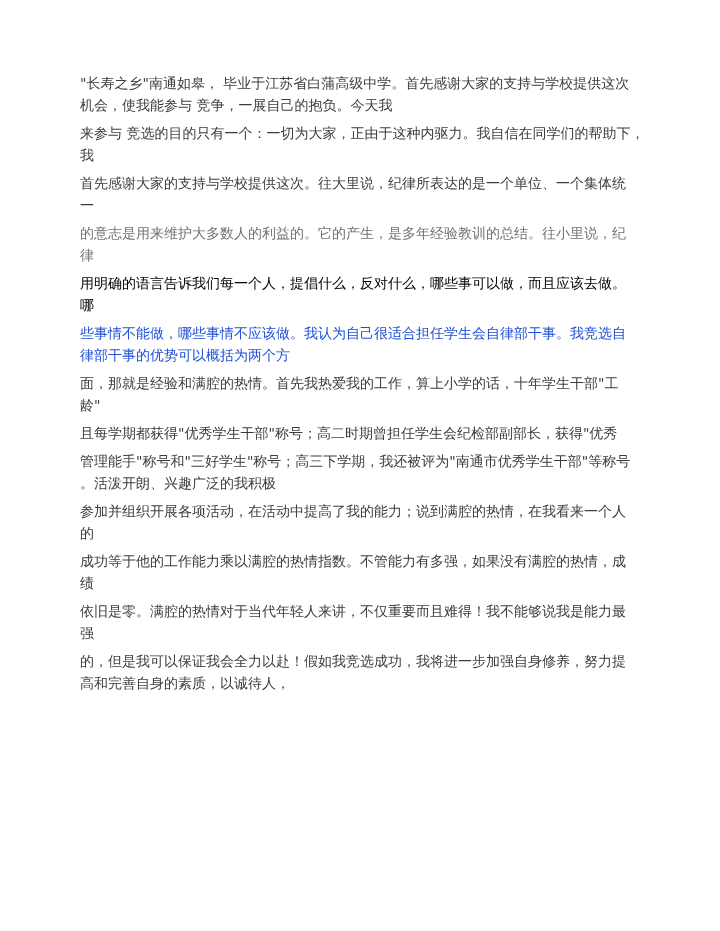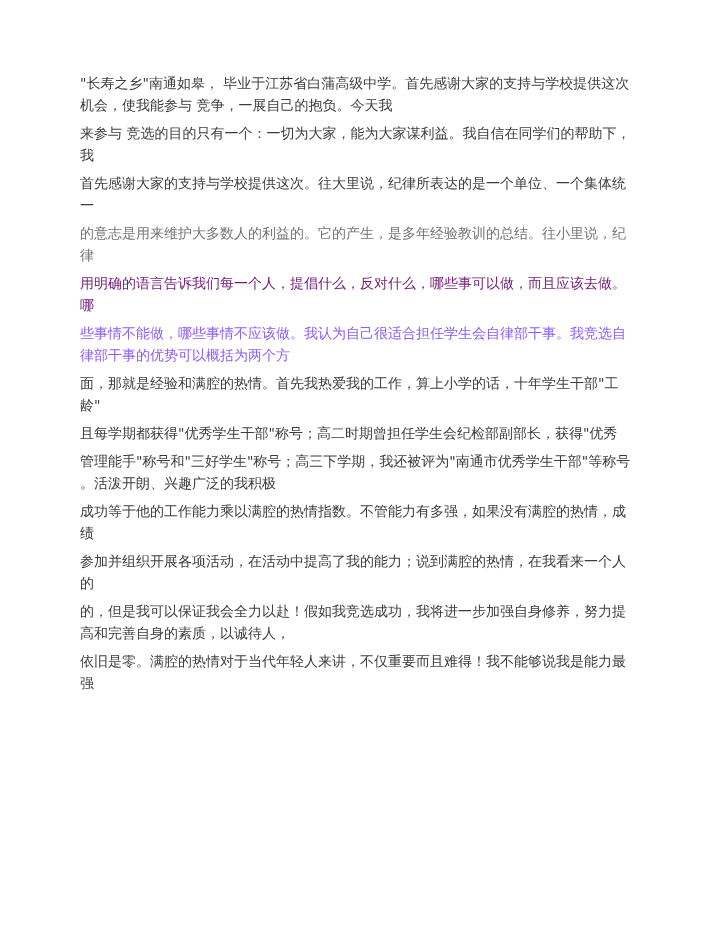--- a/index.html
+++ b/index.html
@@ -34,37 +34,37 @@
     text-align: left;
   }
 </style>
 </head>
 <body style="background: rgb(255, 255, 255);">
 
 <div class="page">
   <div class="doc-body">
       <p class="para" style="color: rgb(60, 60, 60);">"长寿之乡"南通如皋， 毕业于江苏省白蒲高级中学。首先感谢大家的支持与学校提供这次
 机会，使我能参与 竞争，一展自己的抱负。今天我</p>
-      <p class="para" style="color: rgb(60, 60, 60);">来参与 竞选的目的只有一个：一切为大家，能为大家谋利益。我自信在同学们的帮助下，
+      <p class="para" style="color: rgb(60, 60, 60);">来参与 竞选的目的只有一个：一切为大家，正由于这种内驱力。我自信在同学们的帮助下，
 我</p>
       <p class="para" style="color: rgb(60, 60, 60);">首先感谢大家的支持与学校提供这次。往大里说，纪律所表达的是一个单位、一个集体统
 一</p>
       <p class="para" style="color: #737373;">的意志是用来维护大多数人的利益的。它的产生，是多年经验教训的总结。往小里说，纪
 律</p>
-      <p class="para" style="color: #701a75;">用明确的语言告诉我们每一个人，提倡什么，反对什么，哪些事可以做，而且应该去做。
+      <p class="para" style="color: #000000;">用明确的语言告诉我们每一个人，提倡什么，反对什么，哪些事可以做，而且应该去做。
 哪</p>
-      <p class="para" style="color: #8b5cf6;">些事情不能做，哪些事情不应该做。我认为自己很适合担任学生会自律部干事。我竞选自
+      <p class="para" style="color: #1d4ed8;">些事情不能做，哪些事情不应该做。我认为自己很适合担任学生会自律部干事。我竞选自
 律部干事的优势可以概括为两个方</p>
       <p class="para" style="color: rgb(60, 60, 60);">面，那就是经验和满腔的热情。首先我热爱我的工作，算上小学的话，十年学生干部"工
 龄"</p>
       <p class="para" style="color: rgb(60, 60, 60);">且每学期都获得"优秀学生干部"称号；高二时期曾担任学生会纪检部副部长，获得"优秀</p>
       <p class="para" style="color: rgb(60, 60, 60);">管理能手"称号和"三好学生"称号；高三下学期，我还被评为"南通市优秀学生干部"等称号
 。活泼开朗、兴趣广泛的我积极</p>
+      <p class="para" style="color: rgb(60, 60, 60);">参加并组织开展各项活动，在活动中提高了我的能力；说到满腔的热情，在我看来一个人
+的</p>
       <p class="para" style="color: rgb(60, 60, 60);">成功等于他的工作能力乘以满腔的热情指数。不管能力有多强，如果没有满腔的热情，成
 绩</p>
-      <p class="para" style="color: rgb(60, 60, 60);">参加并组织开展各项活动，在活动中提高了我的能力；说到满腔的热情，在我看来一个人
-的</p>
+      <p class="para" style="color: rgb(60, 60, 60);">依旧是零。满腔的热情对于当代年轻人来讲，不仅重要而且难得！我不能够说我是能力最
+强</p>
       <p class="para" style="color: rgb(60, 60, 60);">的，但是我可以保证我会全力以赴！假如我竞选成功，我将进一步加强自身修养，努力提
 高和完善自身的素质，以诚待人，</p>
-      <p class="para" style="color: rgb(60, 60, 60);">依旧是零。满腔的热情对于当代年轻人来讲，不仅重要而且难得！我不能够说我是能力最
-强</p>
     </div>
 </div>
 
 </body></html>

